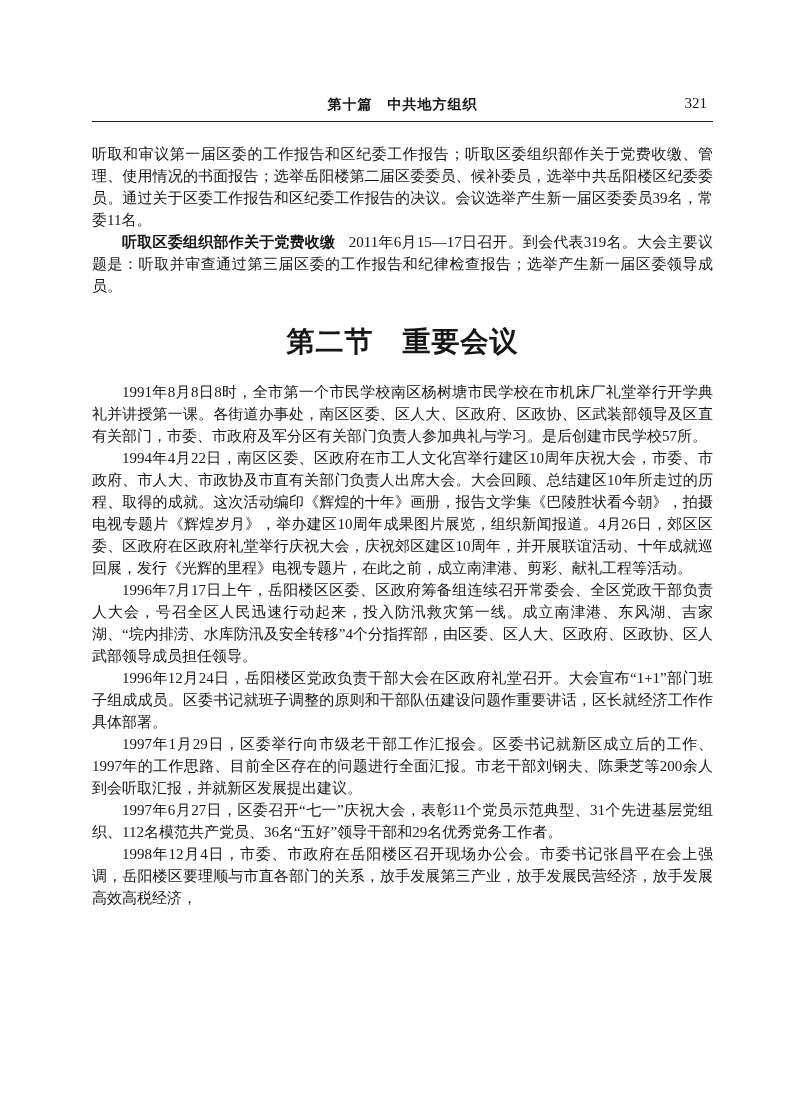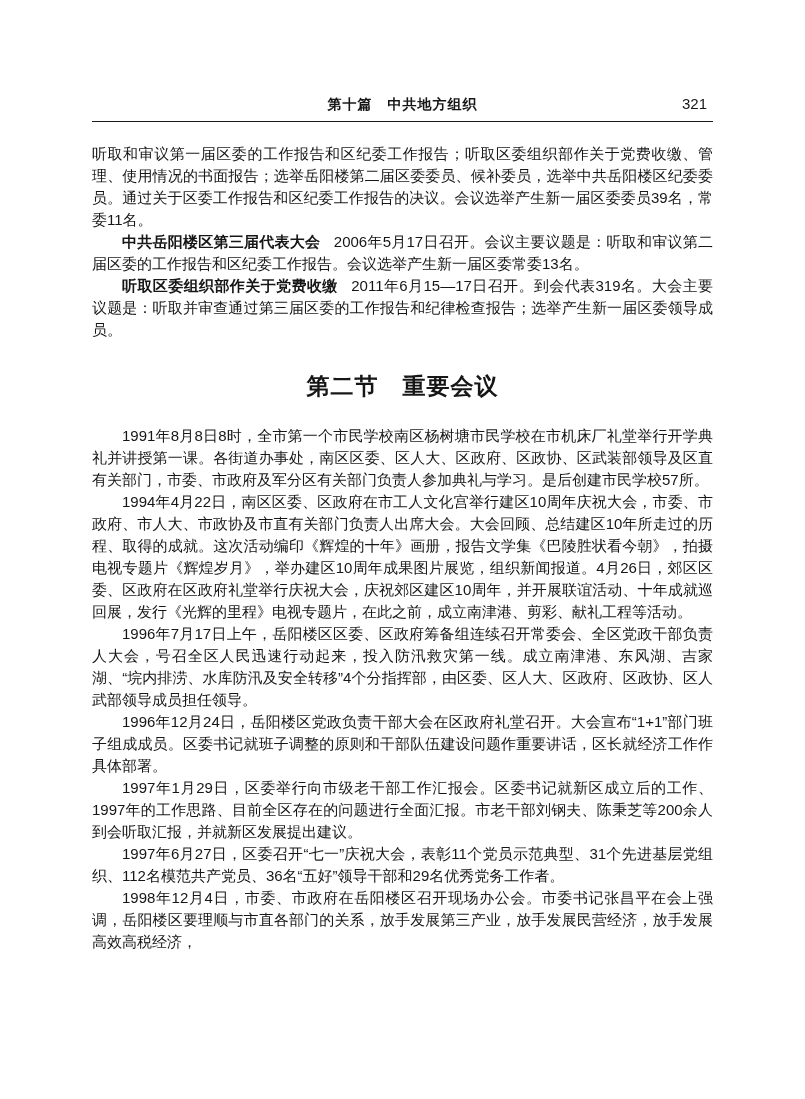--- a/index.html
+++ b/index.html
@@ -1,21 +1,21 @@
 <!DOCTYPE html>
 <html><head>
 <meta charset="utf-8">
 <style>
   html, body { margin: 0; padding: 0; background: #f2f2f2; }
   .page {
     position: relative;
     width: 805px;
     height: 1099px;
     background: #ffffff;
-    font-family: Liberation Sans, sans-serif;
+    font-family: Liberation Serif, serif;
     color: #161616;
     overflow: hidden;
     margin: 0 auto;
     box-sizing: border-box;
   }
   .content {
     position: absolute;
     left: 92px;
     top: 96px;
     width: 621px;
@@ -48,21 +48,21 @@
   .para {
     margin: 0;
     text-indent: 2em;
   }
   .para.no-indent { text-indent: 0; }
   .lead {
     font-weight: bold;
     margin-right: 0.9em;
   }
   .section-heading {
-    font-size: 23px;
+    font-size: 28px;
     font-weight: bold;
     text-align: center;
     letter-spacing: 1px;
     margin: 34px 0 28px 0;
   }
 </style>
 </head>
 <body>
 
 <div class="page">
@@ -70,21 +70,20 @@
 
     <div class="page-header">
       <span class="header-title">第十篇　中共地方组织</span>
       <span class="page-number">321</span>
     </div>
 
     <div class="body-text">
 
       <p class="para no-indent"><span>听取和审议第一届区委的工作报告和区纪委工作报告；听取区委组织部作关于党费收缴、管理、使用情况的书面报告；选举岳阳楼第二届区委委员、候补委员，选举中共岳阳楼区纪委委员。通过关于区委工作报告和区纪委工作报告的决议。会议选举产生新一届区委委员39名，常委11名。</span></p>
 
-      <p class="para"><b class="lead">中共岳阳楼区第三届代表大会</b><span>2006年5月17日召开。会议主要议题是：听取和审议第二届区委的工作报告和区纪委工作报告。会议选举产生新一届区委常委13名。</span></p>
 
       <p class="para"><b class="lead">听取区委组织部作关于党费收缴</b><span>2011年6月15—17日召开。到会代表319名。大会主要议题是：听取并审查通过第三届区委的工作报告和纪律检查报告；选举产生新一届区委领导成员。</span></p>
 
       <h2 class="section-heading">第二节　重要会议</h2>
 
       <p class="para"><span>1991年8月8日8时，全市第一个市民学校南区杨树塘市民学校在市机床厂礼堂举行开学典礼并讲授第一课。各街道办事处，南区区委、区人大、区政府、区政协、区武装部领导及区直有关部门，市委、市政府及军分区有关部门负责人参加典礼与学习。是后创建市民学校57所。</span></p>
       <p class="para"><span>1994年4月22日，南区区委、区政府在市工人文化宫举行建区10周年庆祝大会，市委、市政府、市人大、市政协及市直有关部门负责人出席大会。大会回顾、总结建区10年所走过的历程、取得的成就。这次活动编印《辉煌的十年》画册，报告文学集《巴陵胜状看今朝》，拍摄电视专题片《辉煌岁月》，举办建区10周年成果图片展览，组织新闻报道。4月26日，郊区区委、区政府在区政府礼堂举行庆祝大会，庆祝郊区建区10周年，并开展联谊活动、十年成就巡回展，发行《光辉的里程》电视专题片，在此之前，成立南津港、剪彩、献礼工程等活动。</span></p>
       <p class="para"><span>1996年7月17日上午，岳阳楼区区委、区政府筹备组连续召开常委会、全区党政干部负责人大会，号召全区人民迅速行动起来，投入防汛救灾第一线。成立南津港、东风湖、吉家湖、“垸内排涝、水库防汛及安全转移”4个分指挥部，由区委、区人大、区政府、区政协、区人武部领导成员担任领导。</span></p>
       <p class="para"><span>1996年12月24日，岳阳楼区党政负责干部大会在区政府礼堂召开。大会宣布“1+1”部门班子组成成员。区委书记就班子调整的原则和干部队伍建设问题作重要讲话，区长就经济工作作具体部署。</span></p>
       <p class="para"><span>1997年1月29日，区委举行向市级老干部工作汇报会。区委书记就新区成立后的工作、1997年的工作思路、目前全区存在的问题进行全面汇报。市老干部刘钢夫、陈秉芝等200余人到会听取汇报，并就新区发展提出建议。</span></p>

